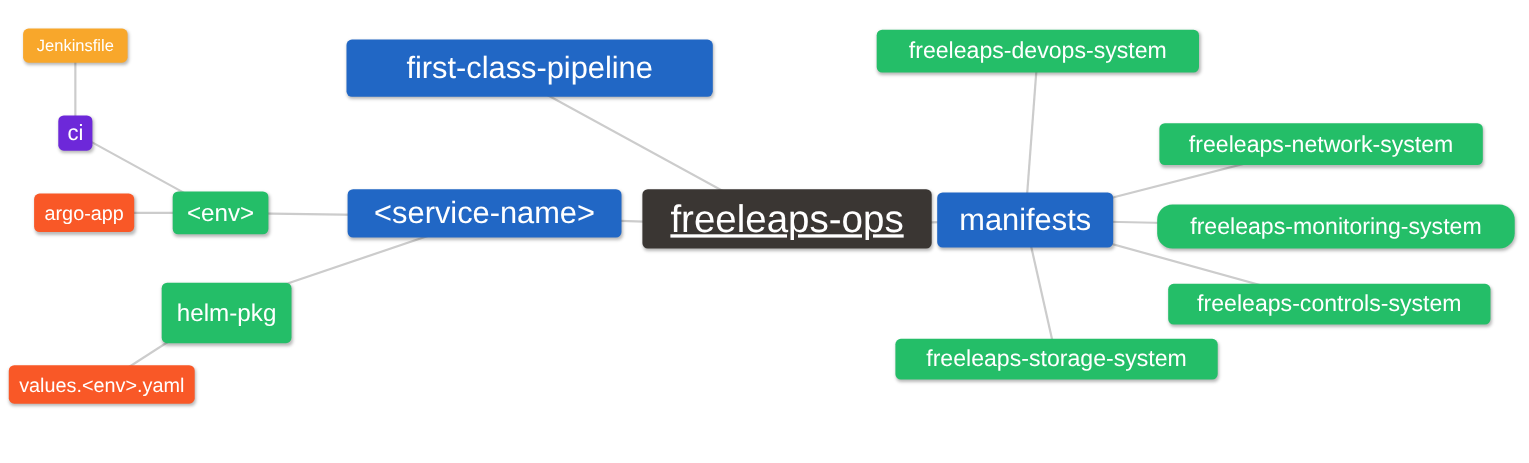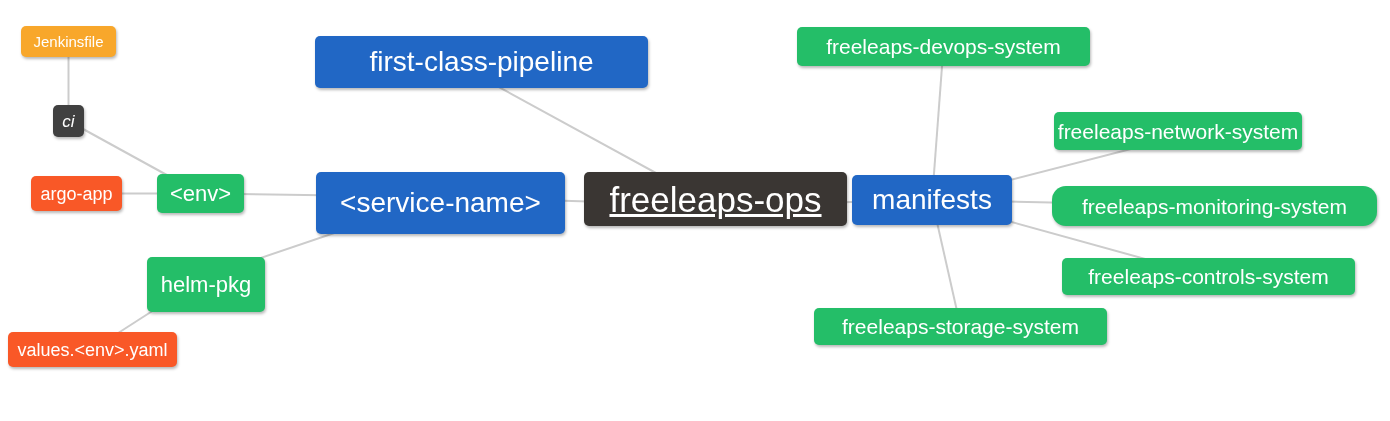--- a/index.html
+++ b/index.html
@@ -61,48 +61,48 @@
       <line x1="932" y1="200" x2="1214.5" y2="206" stroke="#cccccc" stroke-width="2"></line>
       <line x1="932" y1="200" x2="1208.5" y2="276.5" stroke="#cccccc" stroke-width="2"></line>
       <line x1="932" y1="200" x2="960.5" y2="326.5" stroke="#cccccc" stroke-width="2"></line>
     </svg>
 <div class="node" style="left: 584px; top: 172px; width: 263px; height: 54px; background: rgb(58, 54, 51); font-size: 35px; color: rgb(255, 255, 255); text-decoration: underline;">
       <span>freeleaps-ops</span>
     </div>
     <div class="node" style="left: 315px; top: 36px; width: 333px; height: 52px; background: rgb(33, 103, 197); font-size: 28px; color: rgb(255, 255, 255);">
       <span>first-class-pipeline</span>
     </div>
-    <div class="node" style="left: 316px; top: 172px; width: 249px; height: 62px; background: rgb(33, 103, 197); font-size: 28px; color: rgb(255, 255, 255);">
+    <div class="node" style="left: 316px; top: 172px; width: 249px; height: 44px; background: rgb(33, 103, 197); font-size: 28px; color: rgb(255, 255, 255);">
       <span>&lt;service-name&gt;</span>
     </div>
     <div class="node" style="left: 852px; top: 175px; width: 160px; height: 50px; background: rgb(33, 103, 197); font-size: 28px; color: rgb(255, 255, 255);">
       <span>manifests</span>
     </div>
     <div class="node" style="left: 157px; top: 174px; width: 87px; height: 39px; background: rgb(36, 190, 104); font-size: 22px; color: rgb(255, 255, 255);">
       <span>&lt;env&gt;</span>
     </div>
     <div class="node" style="left: 147px; top: 257px; width: 118px; height: 55px; background: rgb(36, 190, 104); font-size: 22px; color: rgb(255, 255, 255);">
       <span>helm-pkg</span>
     </div>
     <div class="node" style="left: 797px; top: 27px; width: 293px; height: 39px; background: rgb(36, 190, 104); font-size: 21px; color: rgb(255, 255, 255);">
       <span>freeleaps-devops-system</span>
     </div>
-    <div class="node" style="left: 1054px; top: 112px; width: 248px; height: 38px; background: rgb(36, 190, 104); font-size: 21px; color: rgb(255, 255, 255);">
+    <div class="node" style="left: 1054px; top: 112px; width: 294px; height: 38px; background: rgb(36, 190, 104); font-size: 21px; color: rgb(255, 255, 255);">
       <span>freeleaps-network-system</span>
     </div>
     <div class="node" style="left: 1052px; top: 186px; width: 325px; height: 40px; background: rgb(36, 190, 104); font-size: 21px; color: rgb(255, 255, 255); border-radius: 14px;">
       <span>freeleaps-monitoring-system</span>
     </div>
     <div class="node" style="left: 1062px; top: 258px; width: 293px; height: 37px; background: rgb(36, 190, 104); font-size: 21px; color: rgb(255, 255, 255);">
       <span>freeleaps-controls-system</span>
     </div>
     <div class="node" style="left: 814px; top: 308px; width: 293px; height: 37px; background: rgb(36, 190, 104); font-size: 21px; color: rgb(255, 255, 255);">
       <span>freeleaps-storage-system</span>
     </div>
-    <div class="node" style="left: 53px; top: 105px; width: 31px; height: 32px; background: #404040; font-size: 17px; color: rgb(255, 255, 255); font-style: italic;">
+    <div class="node" style="left: 53px; top: 105px; width: 31px; height: 32px; background: #6d28d9; font-size: 20px; color: rgb(255, 255, 255);">
       <span>ci</span>
     </div>
     <div class="node" style="left: 31px; top: 176px; width: 91px; height: 35px; background: rgb(249, 88, 39); font-size: 18px; color: rgb(255, 255, 255);">
       <span>argo-app</span>
     </div>
     <div class="node" style="left: 8px; top: 332px; width: 169px; height: 35px; background: rgb(249, 88, 39); font-size: 18px; color: rgb(255, 255, 255); align-items: center;">
       <span>values.&lt;env&gt;.yaml</span>
     </div>
     <div class="node" style="left: 21px; top: 26px; width: 95px; height: 31px; background: rgb(248, 167, 43); font-size: 15px; color: rgb(255, 255, 255);">
       <span>Jenkinsfile</span>

